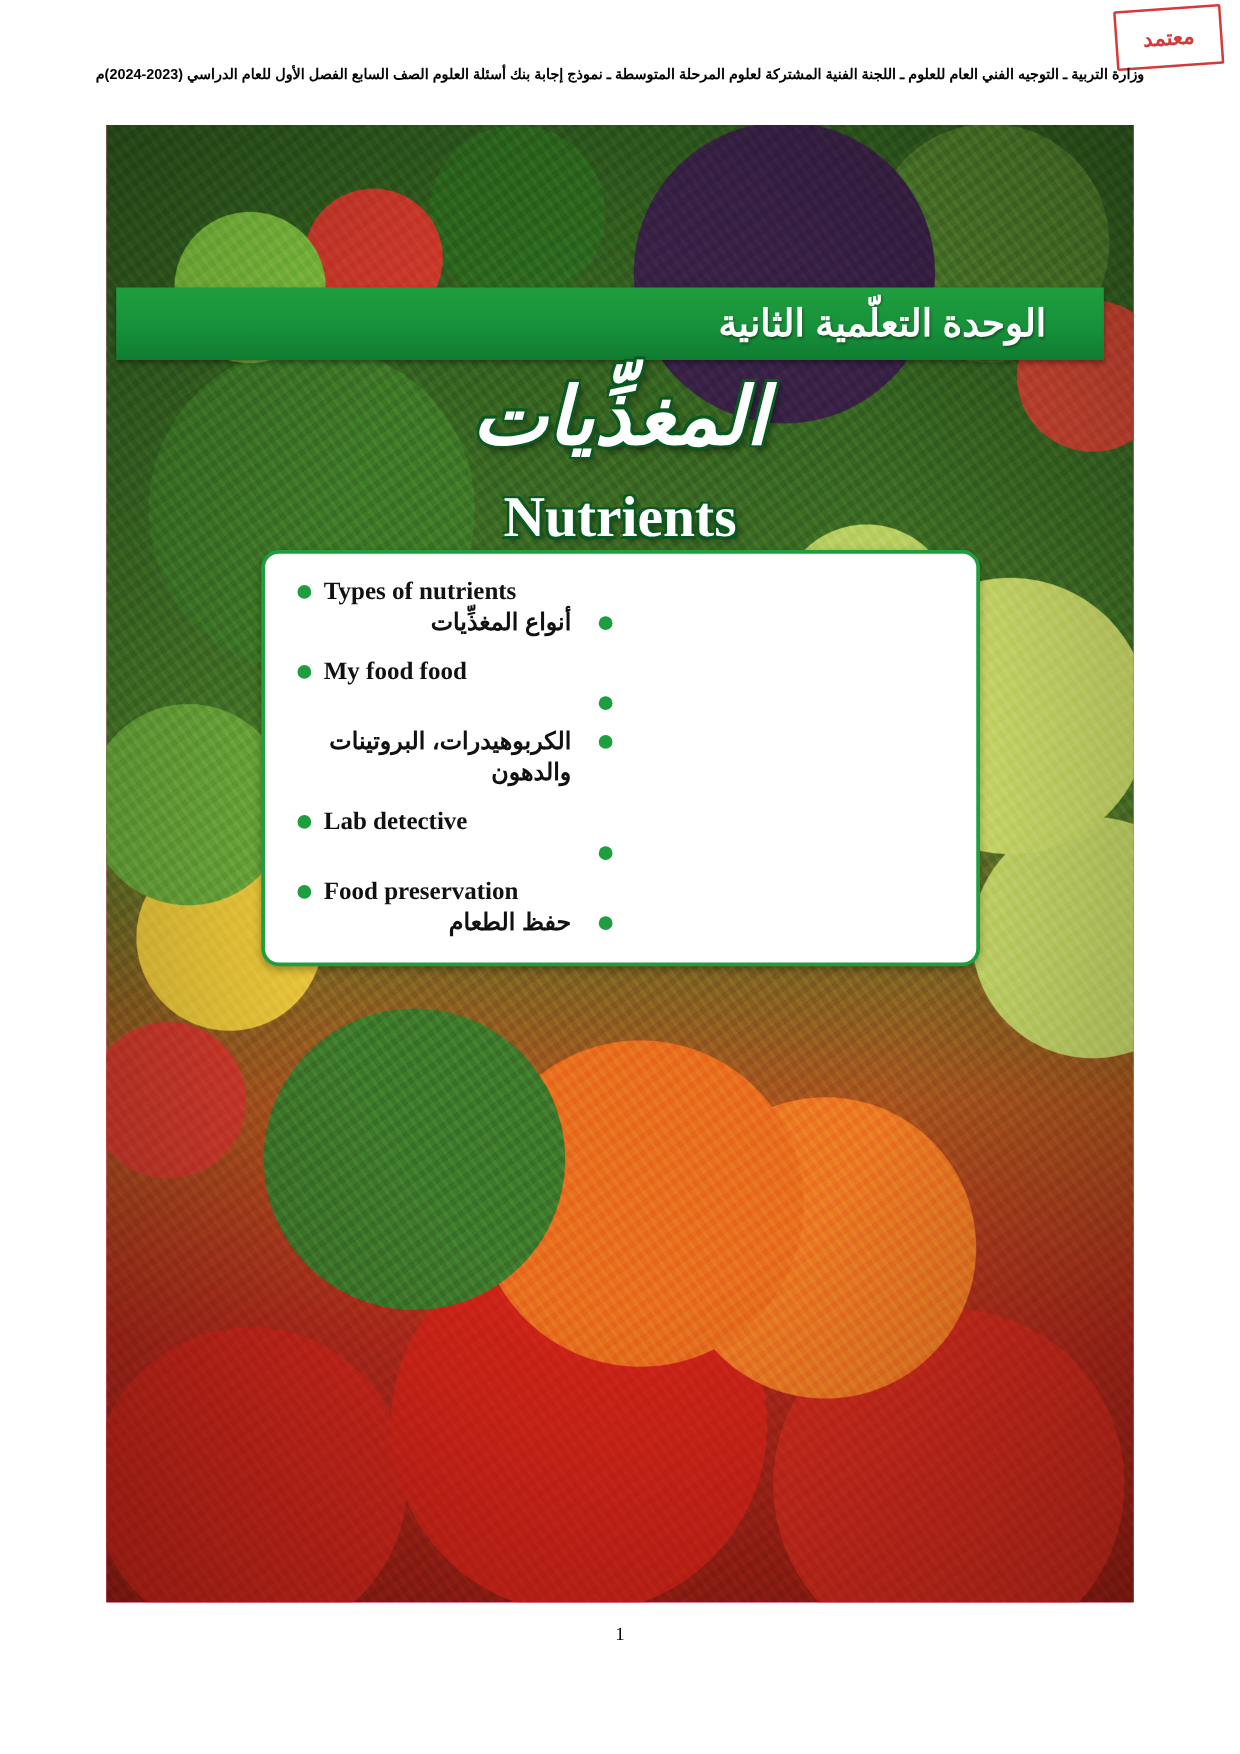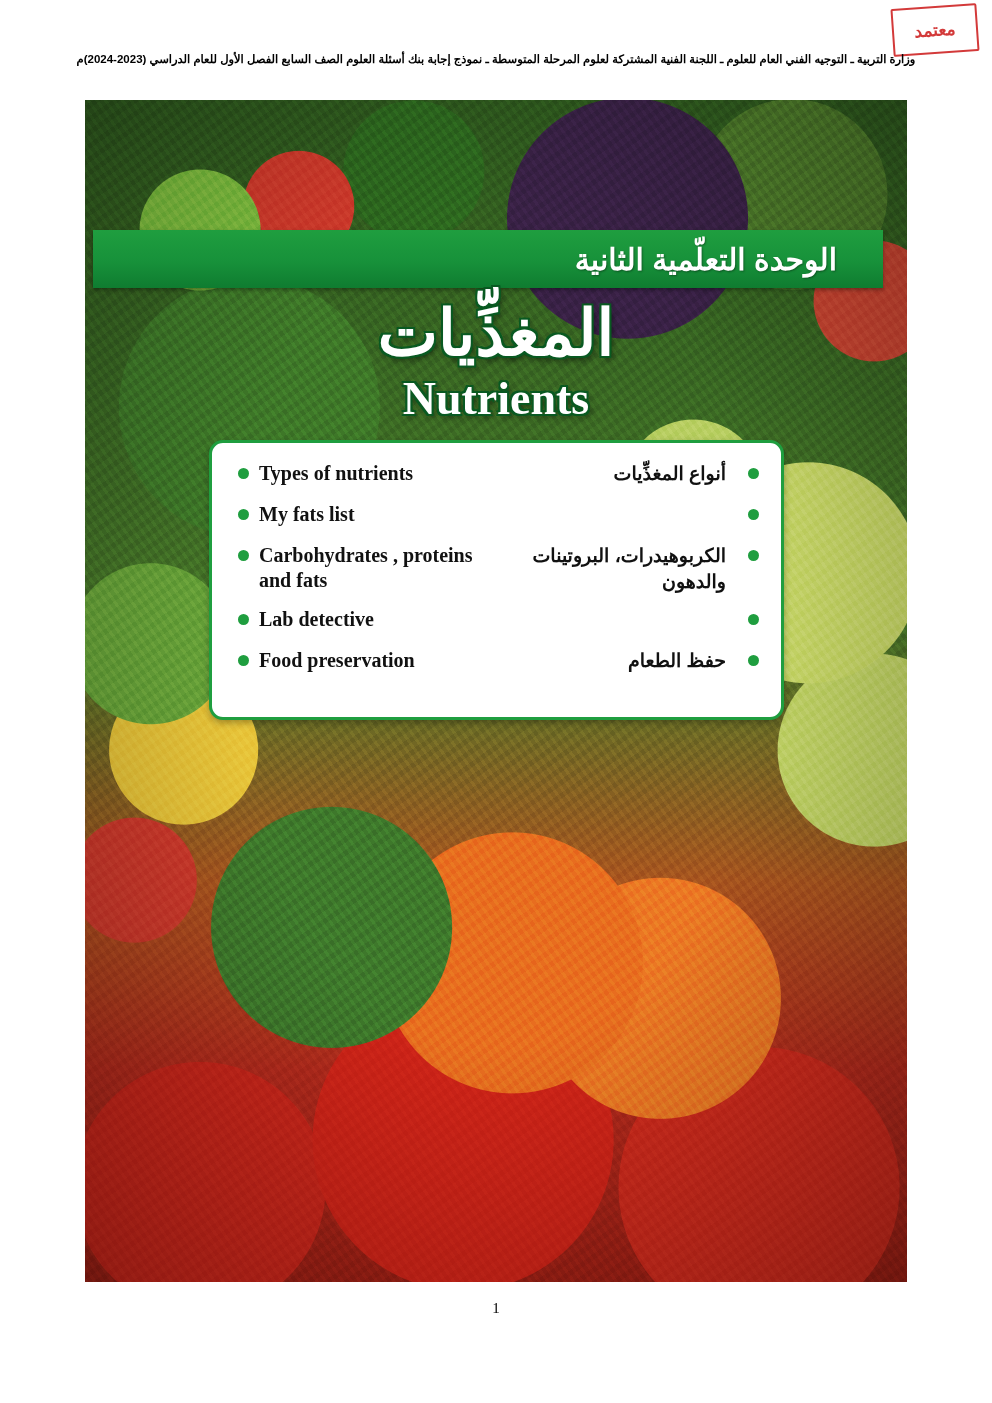--- a/index.html
+++ b/index.html
@@ -140,24 +140,25 @@
     font-weight: bold;
     color: #ffffff;
     text-shadow:
       0 0 2px #0a5a22,
       2px 2px 0 #0a5a22,
       -2px 2px 0 #0a5a22,
       2px -2px 0 #0a5a22,
       -2px -2px 0 #0a5a22,
       3px 4px 6px rgba(0,0,0,0.45);
     line-height: 1.1;
+    font-style: italic;
   }
   .title-en {
     position: absolute;
-    top: 272px;
+    top: 287px;
     left: 0;
     width: 822px;
     text-align: center;
     font-family: "Liberation Serif", serif;
     font-size: 46px;
     font-weight: bold;
     color: #ffffff;
     text-shadow:
       0 0 2px #0a5a22,
       2px 2px 0 #0a5a22,
@@ -184,20 +185,21 @@
   .contents-rows {
     display: flex;
     flex-direction: column;
     gap: 13px;
   }
   .contents-row {
     display: flex;
     align-items: flex-start;
     justify-content: space-between;
     min-height: 28px;
+    flex-direction: column;
   }
   .col-en {
     display: flex;
     align-items: flex-start;
     gap: 10px;
     width: 255px;
     padding-left: 10px;
     box-sizing: border-box;
   }
   .col-ar {
@@ -278,32 +280,28 @@
         </div>
         <div class="col-ar">
           <span class="bullet"></span>
           <span class="ar-text">أنواع المغذِّيات</span>
         </div>
       </div>
 
       <div class="contents-row">
         <div class="col-en">
           <span class="bullet"></span>
-          <span class="en-text">My fats list</span>
-        </div>
-        <div class="col-ar">
-          <span class="bullet"></span>
-        </div>
-      </div>
-
-      <div class="contents-row">
-        <div class="col-en">
-          <span class="bullet"></span>
-          <span class="en-text">Carbohydrates , proteins and fats</span>
-        </div>
+          <span class="en-text">My food food</span>
+        </div>
+        <div class="col-ar">
+          <span class="bullet"></span>
+        </div>
+      </div>
+
+      <div class="contents-row">
         <div class="col-ar">
           <span class="bullet"></span>
           <span class="ar-text">الكربوهيدرات، البروتينات والدهون</span>
         </div>
       </div>
 
       <div class="contents-row">
         <div class="col-en">
           <span class="bullet"></span>
           <span class="en-text">Lab detective</span>

